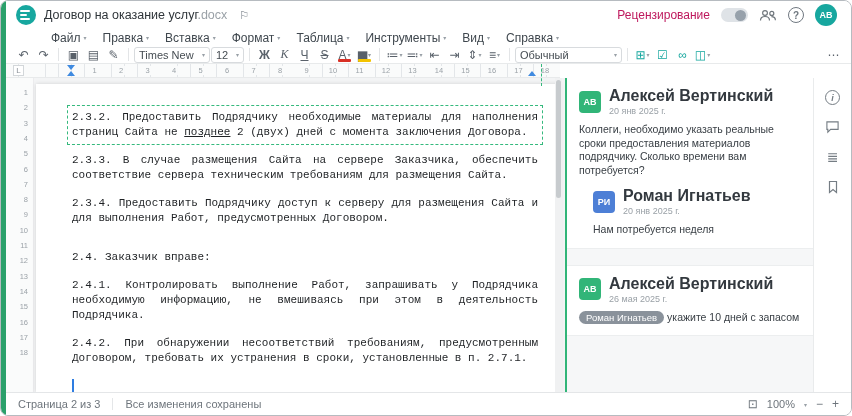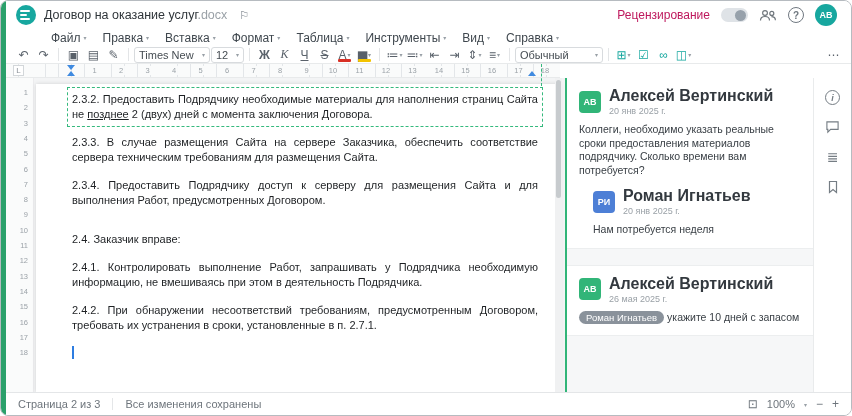--- a/index.html
+++ b/index.html
@@ -49,21 +49,21 @@
   .m-first{left:61px;top:1px;border-left:4px solid transparent;border-right:4px solid transparent;border-top:5px solid #3f8ae0;}
   .m-left{left:61px;bottom:1px;border-left:4px solid transparent;border-right:4px solid transparent;border-bottom:5px solid #3f8ae0;}
   .m-right{left:522px;bottom:1px;border-left:4px solid transparent;border-right:4px solid transparent;border-bottom:5px solid #3f8ae0;}
   .anchor-dash{position:absolute;left:540px;top:63px;height:22px;border-left:1.4px dashed #34b87c;z-index:6;}
 
   
   .main{position:absolute;left:5px;right:0;top:77px;bottom:23px;background:#f3f4f5;}
   .v-ruler{position:absolute;left:0;top:0;bottom:0;width:28px;background:#fafbfb;border-right:1px solid #ececee;}
   .v-num{position:absolute;right:5px;font-size:7.5px;color:#9ba2a8;}
   .page{position:absolute;left:30px;top:6px;width:524px;bottom:0;background:#fff;box-shadow:0 0 4px rgba(0,0,0,.14);}
-  .page-content{padding:8px 22px 0 36px;font-family:Liberation Sans, sans-serif;font-size:11px;line-height:15px;color:#1e2124;text-align:justify;}
+  .page-content{padding:26px 22px 0 36px;font-family:Liberation Mono, monospace;font-size:11px;line-height:15px;color:#1e2124;text-align:justify;}
   .para{margin:0 0 13px;}
   .para.spaced{margin-top:24px;}
   .para.commented{outline:1.3px dashed #35b97d;outline-offset:4px;}
   .u-seg{text-decoration:underline;}
   .caret-line{width:1.5px;height:13px;background:#2e7de1;margin-top:2px;}
 
   .scrollbar{position:absolute;left:549px;top:0;bottom:0;width:7px;background:#f0f1f2;}
   .scroll-thumb{position:absolute;left:1px;width:5px;top:2px;height:118px;background:#c7cbce;border-radius:3px;}
 
   
@@ -226,21 +226,21 @@
       </div>
       <div class="tb-icon">
         <span class="glyph">⇕</span>
         <span class="tb-caret">▾</span>
       </div>
       <div class="tb-icon">
         <span class="glyph">≡</span>
         <span class="tb-caret">▾</span>
       </div>
       <div class="tb-divider"></div>
-      <div class="tb-select" style="width: 88px;">
+      <div class="tb-select" style="width: 107px;">
         <span class="sel-label">Обычный</span>
         <span class="tb-caret">▾</span>
       </div>
       <div class="tb-divider"></div>
       <div class="tb-icon accent">
         <span class="glyph">⊞</span>
         <span class="tb-caret">▾</span>
       </div>
       <div class="tb-icon accent">
         <span class="glyph">☑</span>

